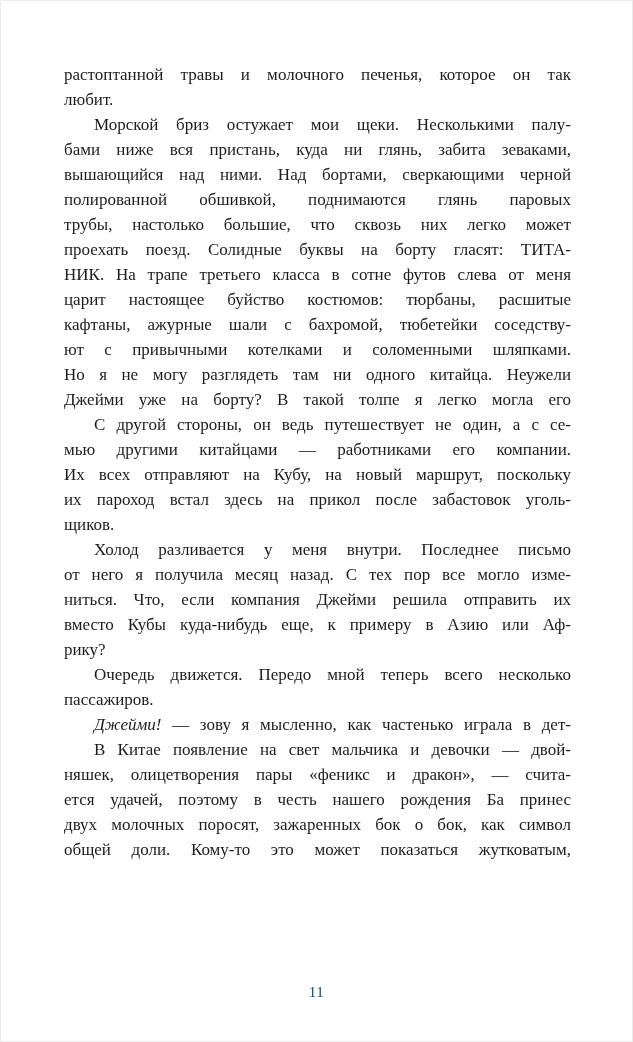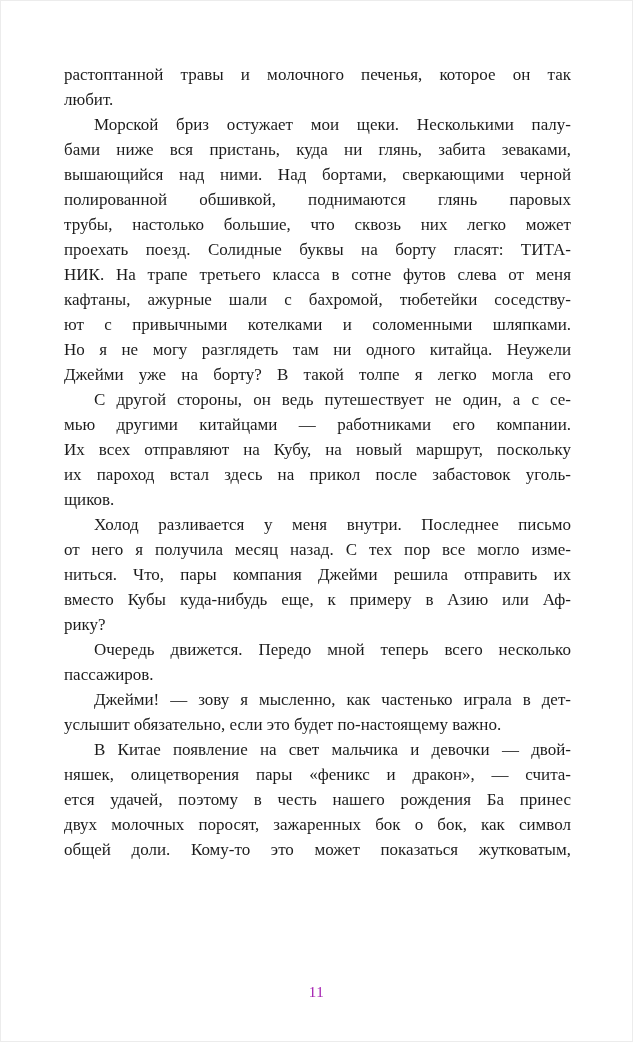--- a/index.html
+++ b/index.html
@@ -30,75 +30,75 @@
     text-align: justify;
     text-align-last: left;
     white-space: normal;
   }
   .line.j {
     text-align-last: justify;
   }
   .line.indent {
     text-indent: 30px;
   }
-  .i { }
+  .i { font-style: italic; }
   .page-number {
     position: absolute;
     left: 0;
     right: 0;
     top: 983px;
     text-align: center;
     font-size: 15px;
-    color: #a21caf;
+    color: #0c4a6e;
     letter-spacing: 0.5px;
   }
 </style>
 </head>
 <body>
 
 <div class="page">
   <main class="text-block" id="text-block">
       <div class="paragraph">
         <div class="line j">растоптанной травы и молочного печенья, которое он так</div>
         <div class="line">любит.</div>
       </div>
       <div class="paragraph">
         <div class="line j indent">Морской бриз остужает мои щеки. Несколькими палу-</div>
         <div class="line j">бами ниже вся пристань, куда ни глянь, забита зеваками,</div>
         <div class="line j">вышающийся над ними. Над бортами, сверкающими черной</div>
         <div class="line j">полированной обшивкой, поднимаются глянь паровых</div>
         <div class="line j">трубы, настолько большие, что сквозь них легко может</div>
         <div class="line j">проехать поезд. Солидные буквы на борту гласят: ТИТА-</div>
         <div class="line j">НИК. На трапе третьего класса в сотне футов слева от меня</div>
+        <div class="line j">царит настоящее буйство костюмов: тюрбаны, расшитые</div>
         <div class="line j">кафтаны, ажурные шали с бахромой, тюбетейки соседству-</div>
         <div class="line j">ют с привычными котелками и соломенными шляпками.</div>
         <div class="line j">Но я не могу разглядеть там ни одного китайца. Неужели</div>
         <div class="line j">Джейми уже на борту? В такой толпе я легко могла его</div>
       </div>
       <div class="paragraph">
         <div class="line j indent">С другой стороны, он ведь путешествует не один, а с се-</div>
         <div class="line j">мью другими китайцами — работниками его компании.</div>
         <div class="line j">Их всех отправляют на Кубу, на новый маршрут, поскольку</div>
         <div class="line j">их пароход встал здесь на прикол после забастовок уголь-</div>
         <div class="line">щиков.</div>
       </div>
       <div class="paragraph">
         <div class="line j indent">Холод разливается у меня внутри. Последнее письмо</div>
         <div class="line j">от него я получила месяц назад. С тех пор все могло изме-</div>
-        <div class="line j">ниться. Что, пары компания Джейми решила отправить их</div>
+        <div class="line j">ниться. Что, если компания Джейми решила отправить их</div>
         <div class="line j">вместо Кубы куда-нибудь еще, к примеру в Азию или Аф-</div>
         <div class="line">рику?</div>
       </div>
       <div class="paragraph">
         <div class="line j indent">Очередь движется. Передо мной теперь всего несколько</div>
         <div class="line">пассажиров.</div>
       </div>
       <div class="paragraph">
         <div class="line j indent"><span class="i">Джейми!</span><span> — зову я мысленно, как частенько играла в дет-</span></div>
-        <div class="line">услышит обязательно, если это будет по-настоящему важно.</div>
       </div>
       <div class="paragraph">
         <div class="line j indent">В Китае появление на свет мальчика и девочки — двой-</div>
         <div class="line j">няшек, олицетворения пары «феникс и дракон», — счита-</div>
         <div class="line j">ется удачей, поэтому в честь нашего рождения Ба принес</div>
         <div class="line j">двух молочных поросят, зажаренных бок о бок, как символ</div>
         <div class="line j">общей доли. Кому-то это может показаться жутковатым,</div>
       </div>
     </main>
   <footer class="page-number">11</footer>

